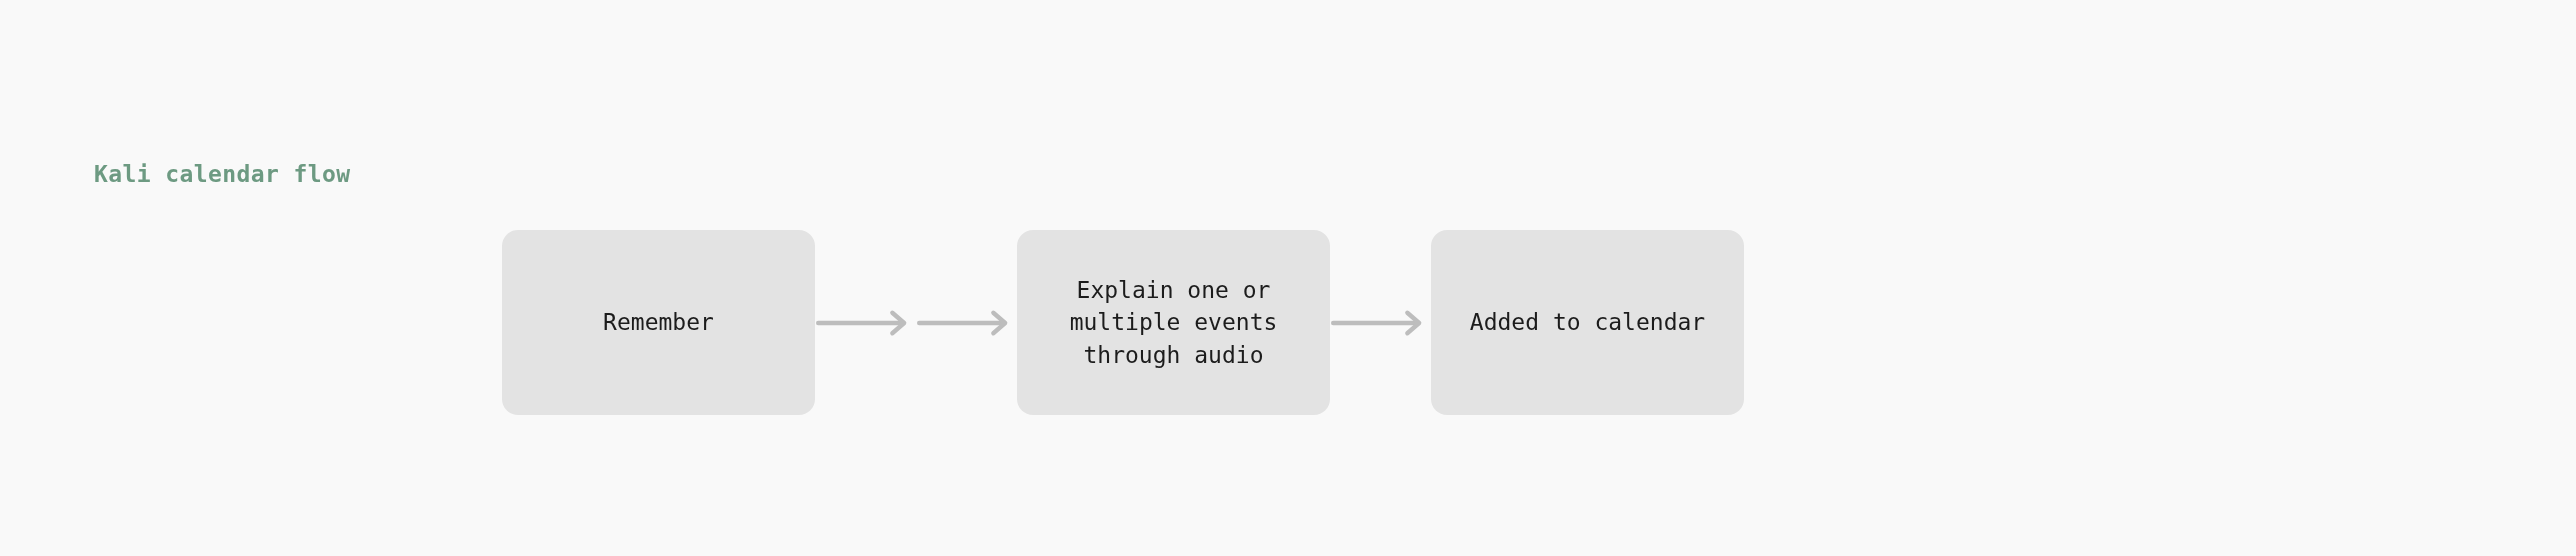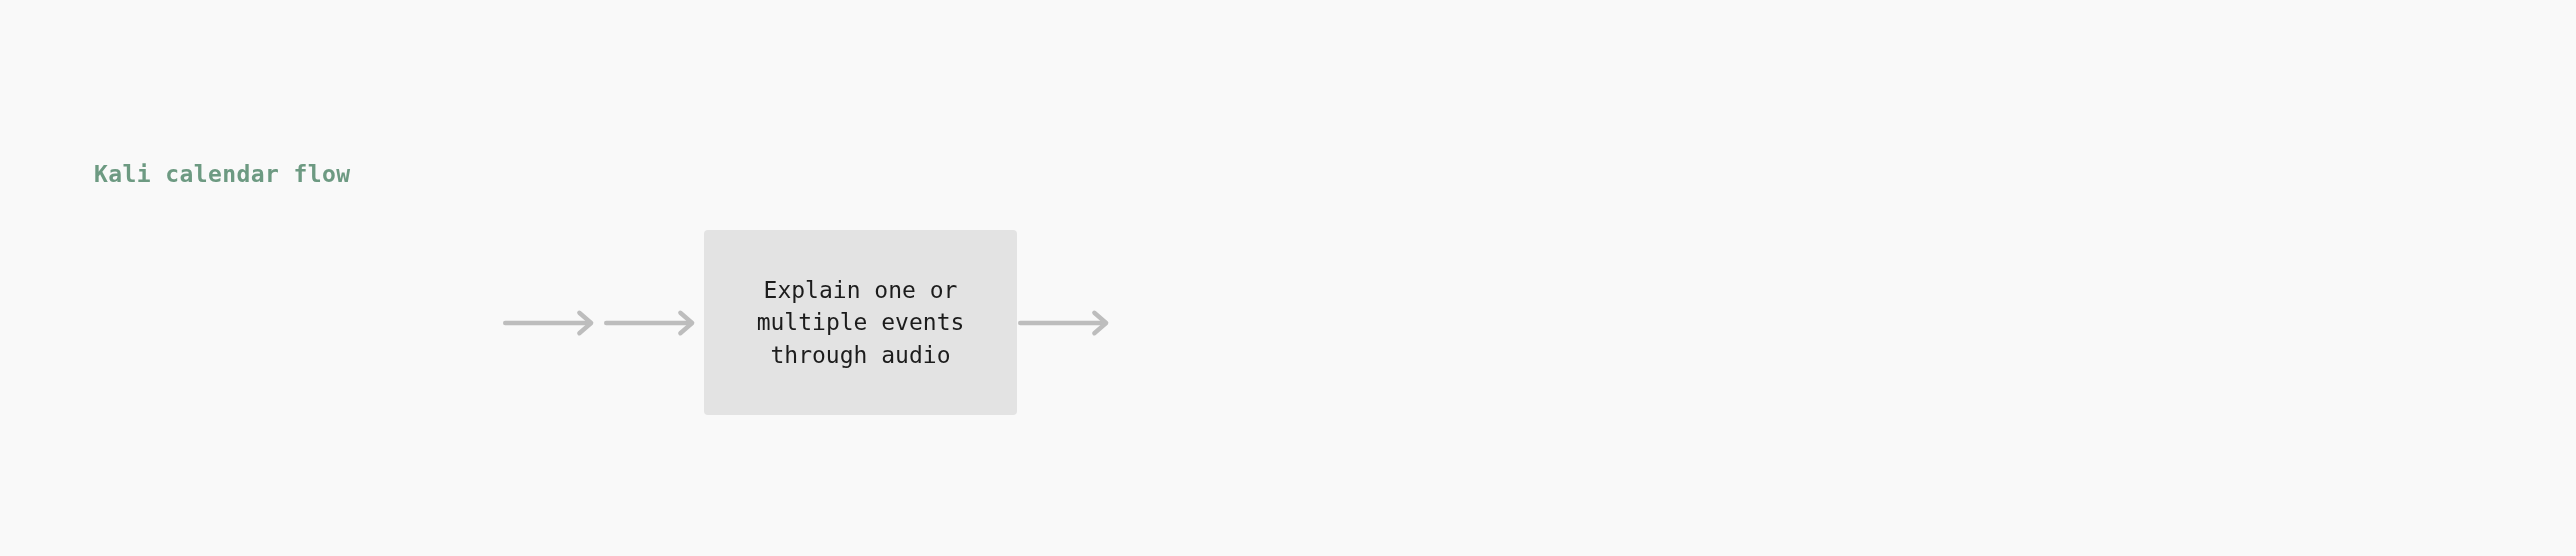--- a/index.html
+++ b/index.html
@@ -45,21 +45,21 @@
     height: 185px;
     display: flex;
     flex-direction: row;
     align-items: center;
   }
 
   .flow-node {
     width: 313px;
     height: 185px;
     background: #e3e3e3;
-    border-radius: 4px;
+    border-radius: 16px;
     display: flex;
     align-items: center;
     justify-content: center;
     box-sizing: border-box;
     flex: 0 0 auto;
   }
 
   .flow-node-label {
     font-family: "DejaVu Sans Mono", monospace;
     font-size: 23px;
@@ -86,20 +86,23 @@
 </style>
 </head>
 <body>
 
 <div id="canvas">
 
   <div id="flow-title">Kali calendar flow</div>
 
   <div id="flow-row">
 
+    <div class="flow-node">
+      <span class="flow-node-label">Remember</span>
+    </div>
 
     <span class="flow-arrow">
       <svg viewBox="0 0 128 40" xmlns="http://www.w3.org/2000/svg">
         <path d="M4 20 H112" stroke="#bdbdbd" stroke-width="5.5" stroke-linecap="round" fill="none"></path>
         <path d="M98 7 L113 20 L98 33" stroke="#bdbdbd" stroke-width="5.5" stroke-linecap="round" stroke-linejoin="round" fill="none"></path>
       </svg>
     </span>
 
 
     <span class="flow-arrow">
@@ -115,16 +118,19 @@
 through audio</span>
     </div>
 
     <span class="flow-arrow">
       <svg viewBox="0 0 128 40" xmlns="http://www.w3.org/2000/svg">
         <path d="M4 20 H112" stroke="#bdbdbd" stroke-width="5.5" stroke-linecap="round" fill="none"></path>
         <path d="M98 7 L113 20 L98 33" stroke="#bdbdbd" stroke-width="5.5" stroke-linecap="round" stroke-linejoin="round" fill="none"></path>
       </svg>
     </span>
 
+    <div class="flow-node">
+      <span class="flow-node-label">Added to calendar</span>
+    </div>
 
   </div>
 </div>
 
 
 </body></html>

